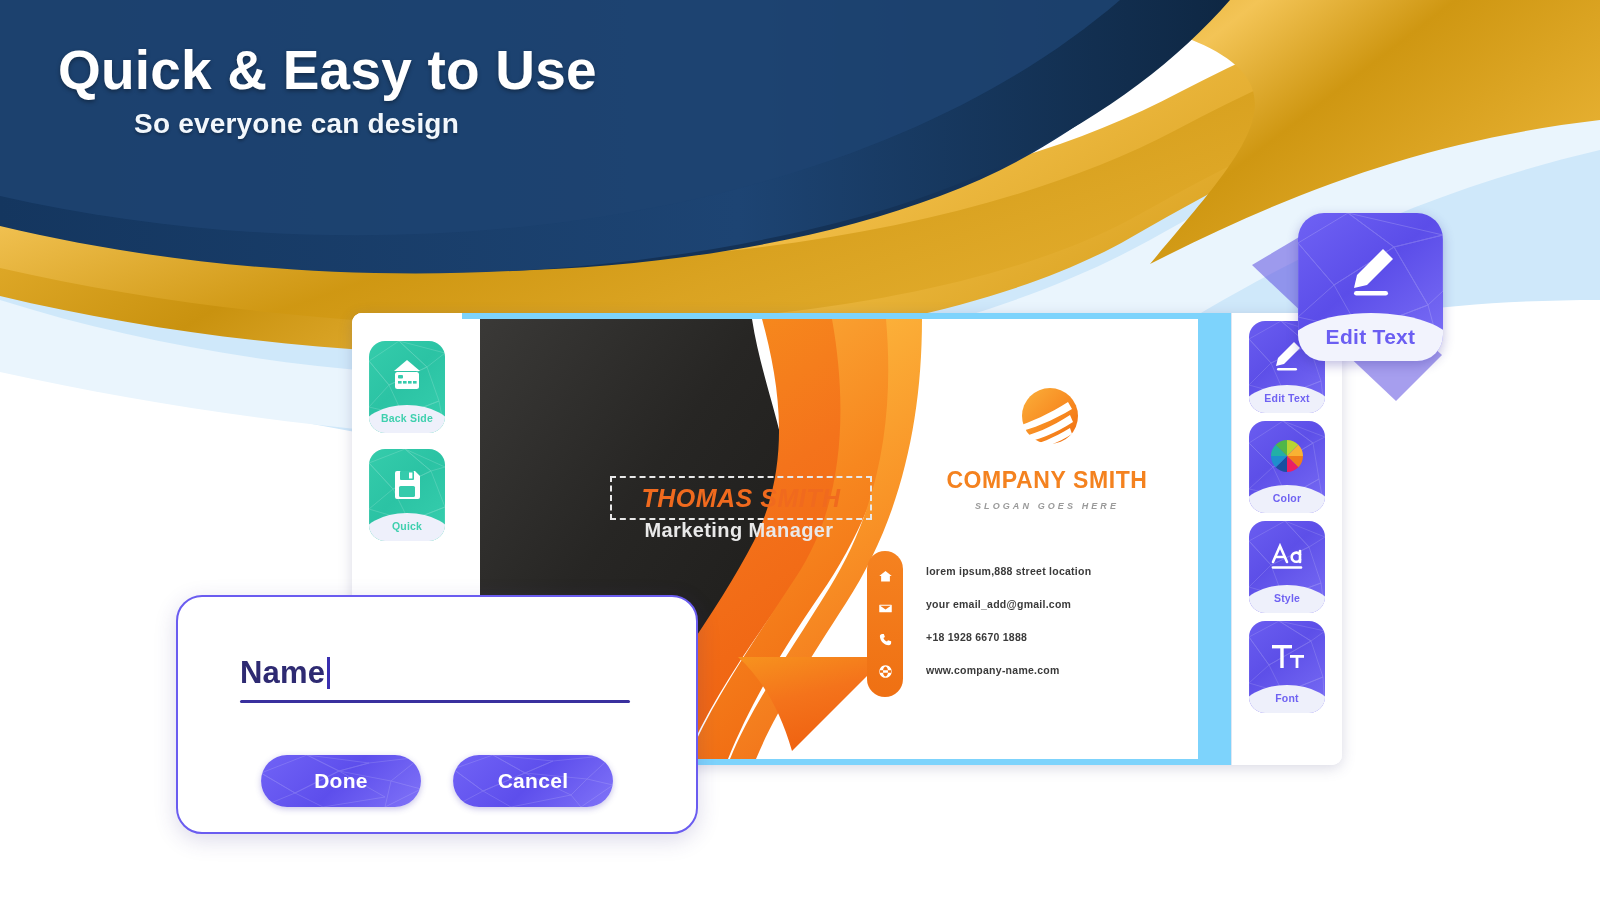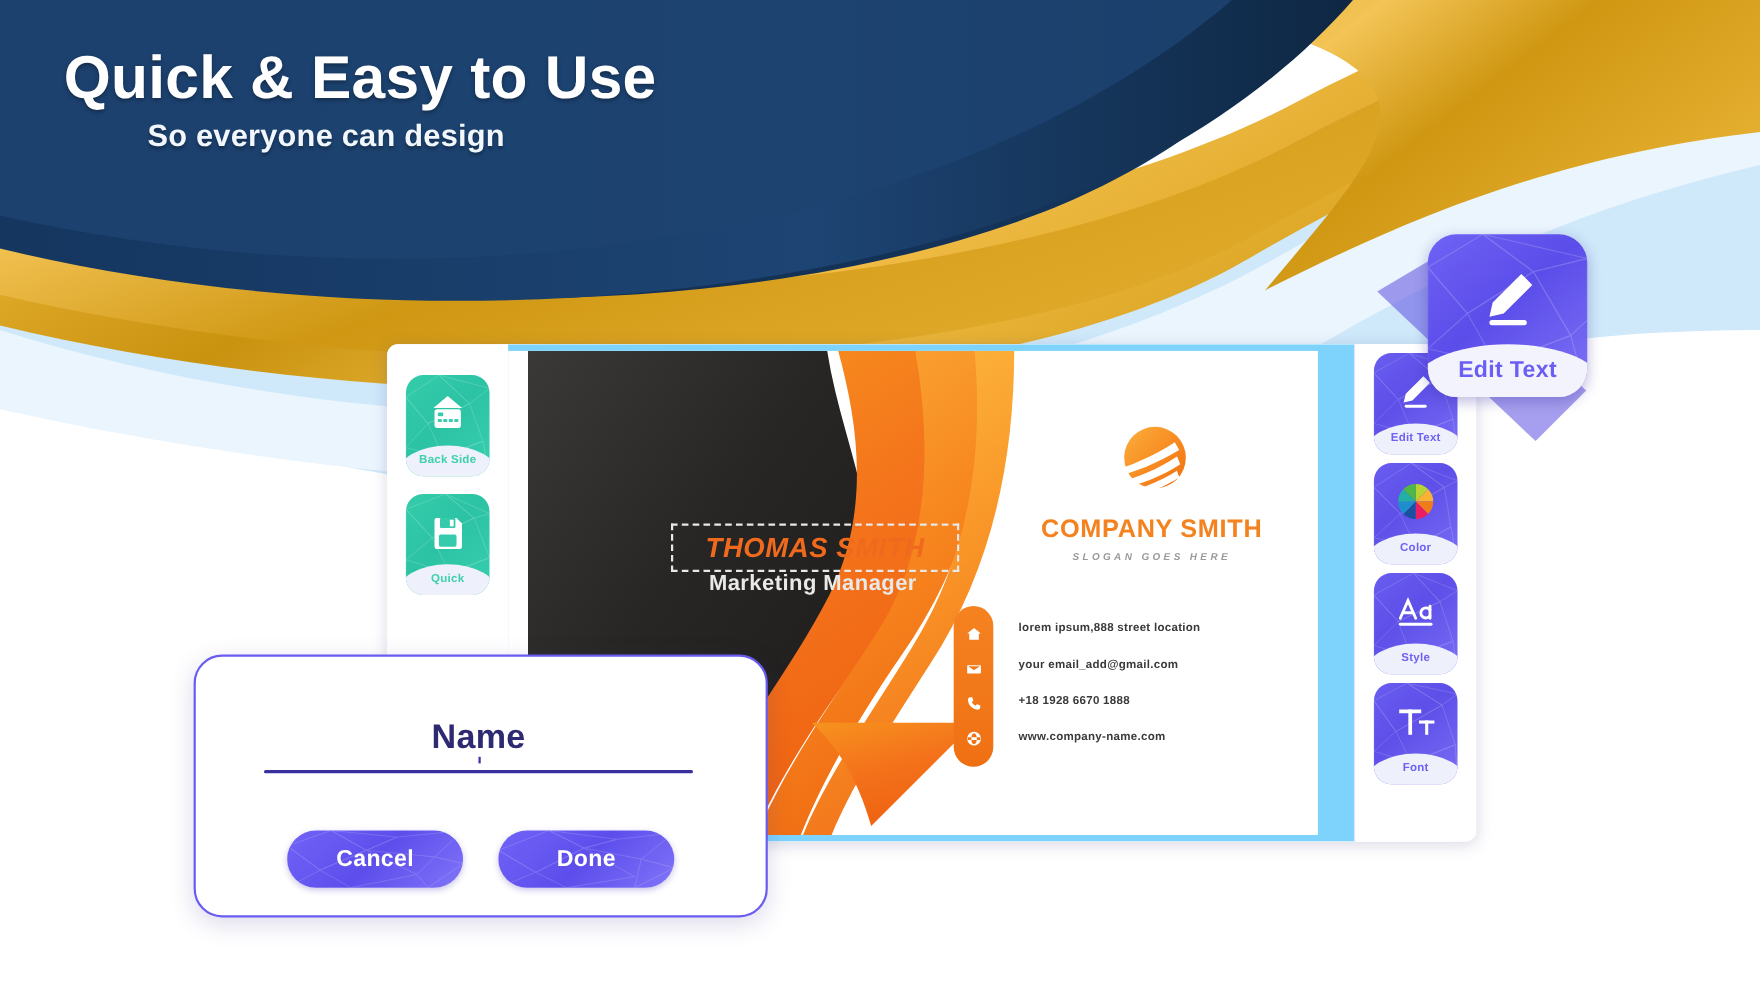--- a/index.html
+++ b/index.html
@@ -141,21 +141,21 @@
 
   
   .dialog{
     position:absolute;left:176px;top:595px;width:518px;height:235px;z-index:12;
     background:#ffffff;border:2.5px solid #6a5cf0;border-radius:26px;
     box-shadow:0 6px 22px rgba(60,50,140,.18);
   }
   .dlg-field{position:absolute;left:62px;top:55px;width:390px;}
   .dlg-value{
     font-size:31px;font-weight:600;color:#2e2a72;letter-spacing:.2px;height:42px;
-    display:flex;align-items:center;flex-direction:column;
+    display:flex;align-items:center;
   }
   .caret{display:inline-block;width:2.5px;height:32px;background:#3a2fb0;margin-left:2px;}
   .dlg-underline{margin-top:6px;height:3px;background:#39309e;border-radius:2px;}
   .dlg-actions{position:absolute;left:0;right:0;top:158px;display:flex;
                justify-content:center;gap:32px;}
   .dlg-btn{
     position:relative;width:160px;height:52px;border-radius:26px;border:none;
     background:linear-gradient(135deg,#7163f6 0%,#5d4eec 50%,#8174f8 100%);
     color:#ffffff;font-size:21px;font-weight:600;letter-spacing:.3px;
     font-family:"Liberation Sans", sans-serif;cursor:pointer;overflow:hidden;
@@ -516,39 +516,39 @@
       <div class="dlg-value">
         <span placeholder="Name">Name</span>
         <span class="caret"></span>
       </div>
       <div class="dlg-underline"></div>
     </div>
     <div class="dlg-actions">
       <button class="dlg-btn">
         <svg class="poly-tex" viewBox="0 0 160 52" preserveAspectRatio="none">
           <g stroke="#ffffff" stroke-width=".8" fill="none" opacity=".35">
+            <path d="M0,18 L46,0 L78,16 L34,38 Z"></path>
+              <path d="M46,0 L108,8 L78,16 Z"></path>
+            <path d="M108,8 L160,2 L130,26 L78,16 Z"></path>
+              <path d="M34,38 L78,16 L124,42 L62,52 Z"></path>
+            <path d="M130,26 L160,34 L124,52 Z"></path>
+              <path d="M0,18 L34,38 L0,52 Z"></path>
+          </g>
+        </svg>
+        <span>Done</span>
+      </button>
+      <button class="dlg-btn">
+        <svg class="poly-tex" viewBox="0 0 160 52" preserveAspectRatio="none">
+          <g stroke="#ffffff" stroke-width=".8" fill="none" opacity=".35">
             <path d="M0,14 L40,0 L72,18 L30,36 Z"></path>
               <path d="M40,0 L100,6 L72,18 Z"></path>
             <path d="M100,6 L160,0 L134,24 L72,18 Z"></path>
               <path d="M30,36 L72,18 L118,40 L58,52 Z"></path>
             <path d="M134,24 L160,30 L128,52 L118,40 Z"></path>
               <path d="M0,14 L30,36 L0,52 Z"></path>
           </g>
         </svg>
         <span>Cancel</span>
       </button>
-      <button class="dlg-btn">
-        <svg class="poly-tex" viewBox="0 0 160 52" preserveAspectRatio="none">
-          <g stroke="#ffffff" stroke-width=".8" fill="none" opacity=".35">
-            <path d="M0,18 L46,0 L78,16 L34,38 Z"></path>
-              <path d="M46,0 L108,8 L78,16 Z"></path>
-            <path d="M108,8 L160,2 L130,26 L78,16 Z"></path>
-              <path d="M34,38 L78,16 L124,42 L62,52 Z"></path>
-            <path d="M130,26 L160,34 L124,52 Z"></path>
-              <path d="M0,18 L34,38 L0,52 Z"></path>
-          </g>
-        </svg>
-        <span>Done</span>
-      </button>
     </div>
   </div>
 
 </div>
 
 </body></html>

